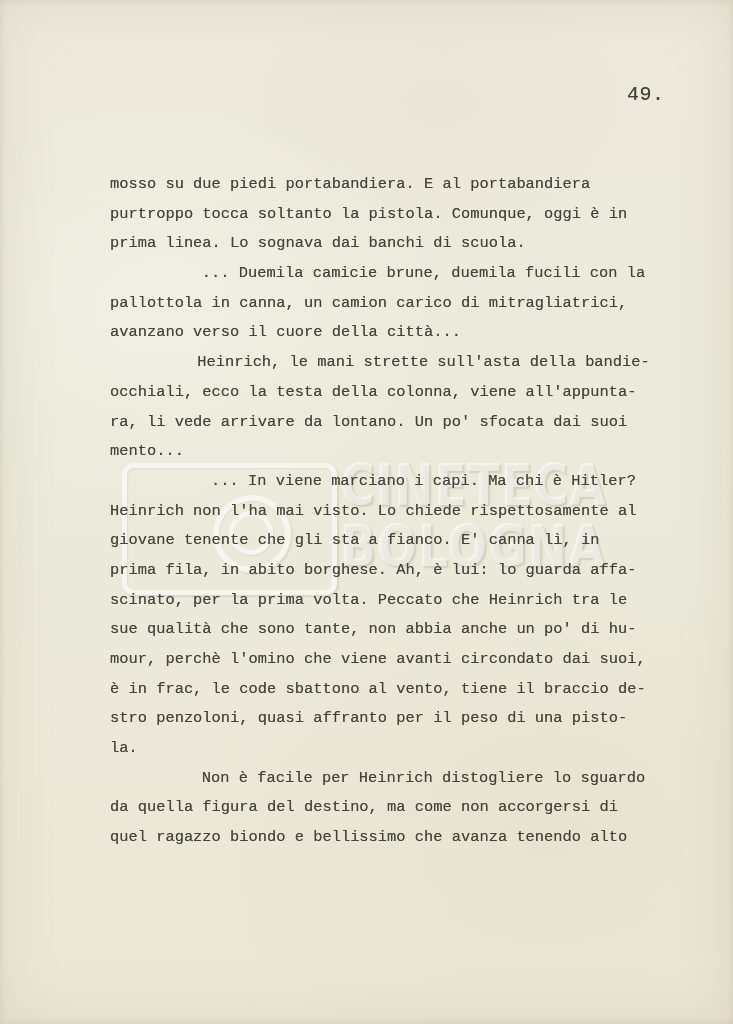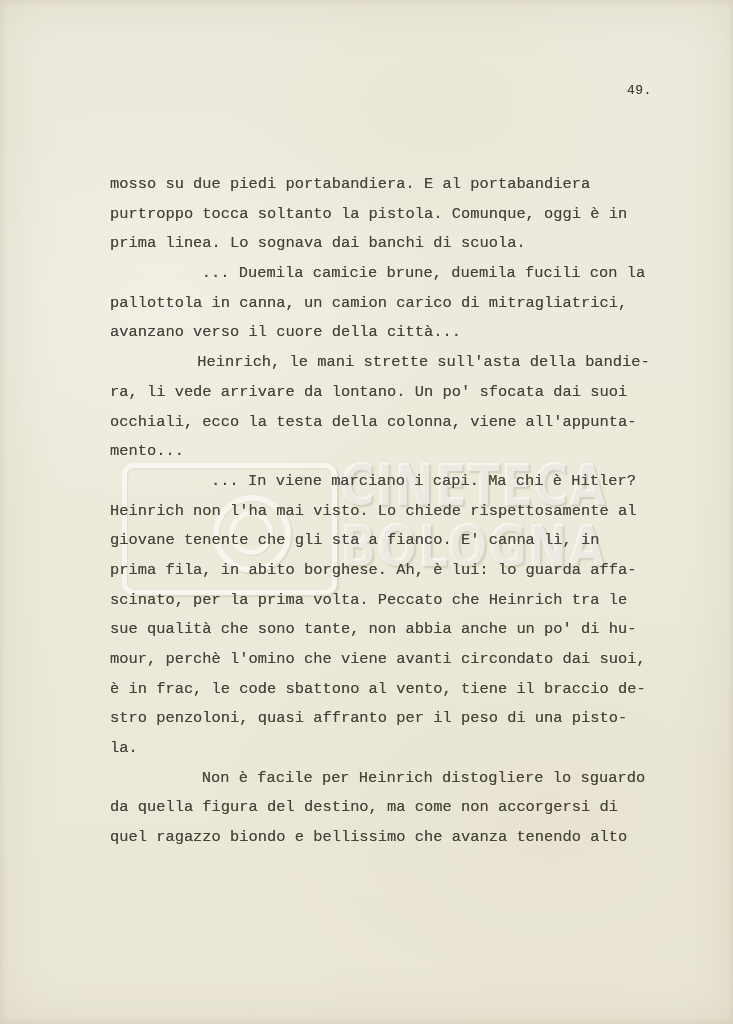--- a/index.html
+++ b/index.html
@@ -19,21 +19,21 @@
       radial-gradient(ellipse 300px 200px at 60% 10%, rgba(210,200,165,0.10), rgba(210,200,165,0) 70%),
       linear-gradient(180deg, #edeadd 0%, #eceadb 45%, #ebe7d7 100%);
     box-shadow: inset 0 0 55px rgba(150,138,105,0.18), inset 0 0 6px rgba(140,130,100,0.18);
     font-family: "Liberation Mono", "DejaVu Sans Mono", monospace;
     color: #45423a;
   }
   .page-number {
     position: absolute;
     top: 83px;
     left: 627px;
-    font-size: 13px;
+    font-size: 20px;
     letter-spacing: 0.5px;
     text-shadow: 0 0 0.5px rgba(60,56,46,0.6);
     z-index: 3;
   }
   .text-block {
     position: absolute;
     top: 170px;
     left: 110px;
     width: 560px;
     z-index: 2;
@@ -115,22 +115,22 @@
   <div class="page-number">49.</div>
 
   <div class="text-block">
       <div class="text-line">mosso su due piedi portabandiera. E al portabandiera</div>
       <div class="text-line">purtroppo tocca soltanto la pistola. Comunque, oggi è in</div>
       <div class="text-line">prima linea. Lo sognava dai banchi di scuola.</div>
       <div class="text-line indent">... Duemila camicie brune, duemila fucili con la</div>
       <div class="text-line">pallottola in canna, un camion carico di mitragliatrici,</div>
       <div class="text-line">avanzano verso il cuore della città...</div>
       <div class="text-line indent">Heinrich, le mani strette sull'asta della bandie-</div>
+      <div class="text-line">occhiali, ecco la testa della colonna, viene all'appunta-</div>
       <div class="text-line">ra, li vede arrivare da lontano. Un po' sfocata dai suoi</div>
-      <div class="text-line">occhiali, ecco la testa della colonna, viene all'appunta-</div>
       <div class="text-line">mento...</div>
       <div class="text-line indent">... In viene marciano i capi. Ma chi è Hitler?</div>
       <div class="text-line">Heinrich non l'ha mai visto. Lo chiede rispettosamente al</div>
       <div class="text-line">giovane tenente che gli sta a fianco. E' canna lì, in</div>
       <div class="text-line">prima fila, in abito borghese. Ah, è lui: lo guarda affa-</div>
       <div class="text-line">scinato, per la prima volta. Peccato che Heinrich tra le</div>
       <div class="text-line">sue qualità che sono tante, non abbia anche un po' di hu-</div>
       <div class="text-line">mour, perchè l'omino che viene avanti circondato dai suoi,</div>
       <div class="text-line">è in frac, le code sbattono al vento, tiene il braccio de-</div>
       <div class="text-line">stro penzoloni, quasi affranto per il peso di una pisto-</div>

